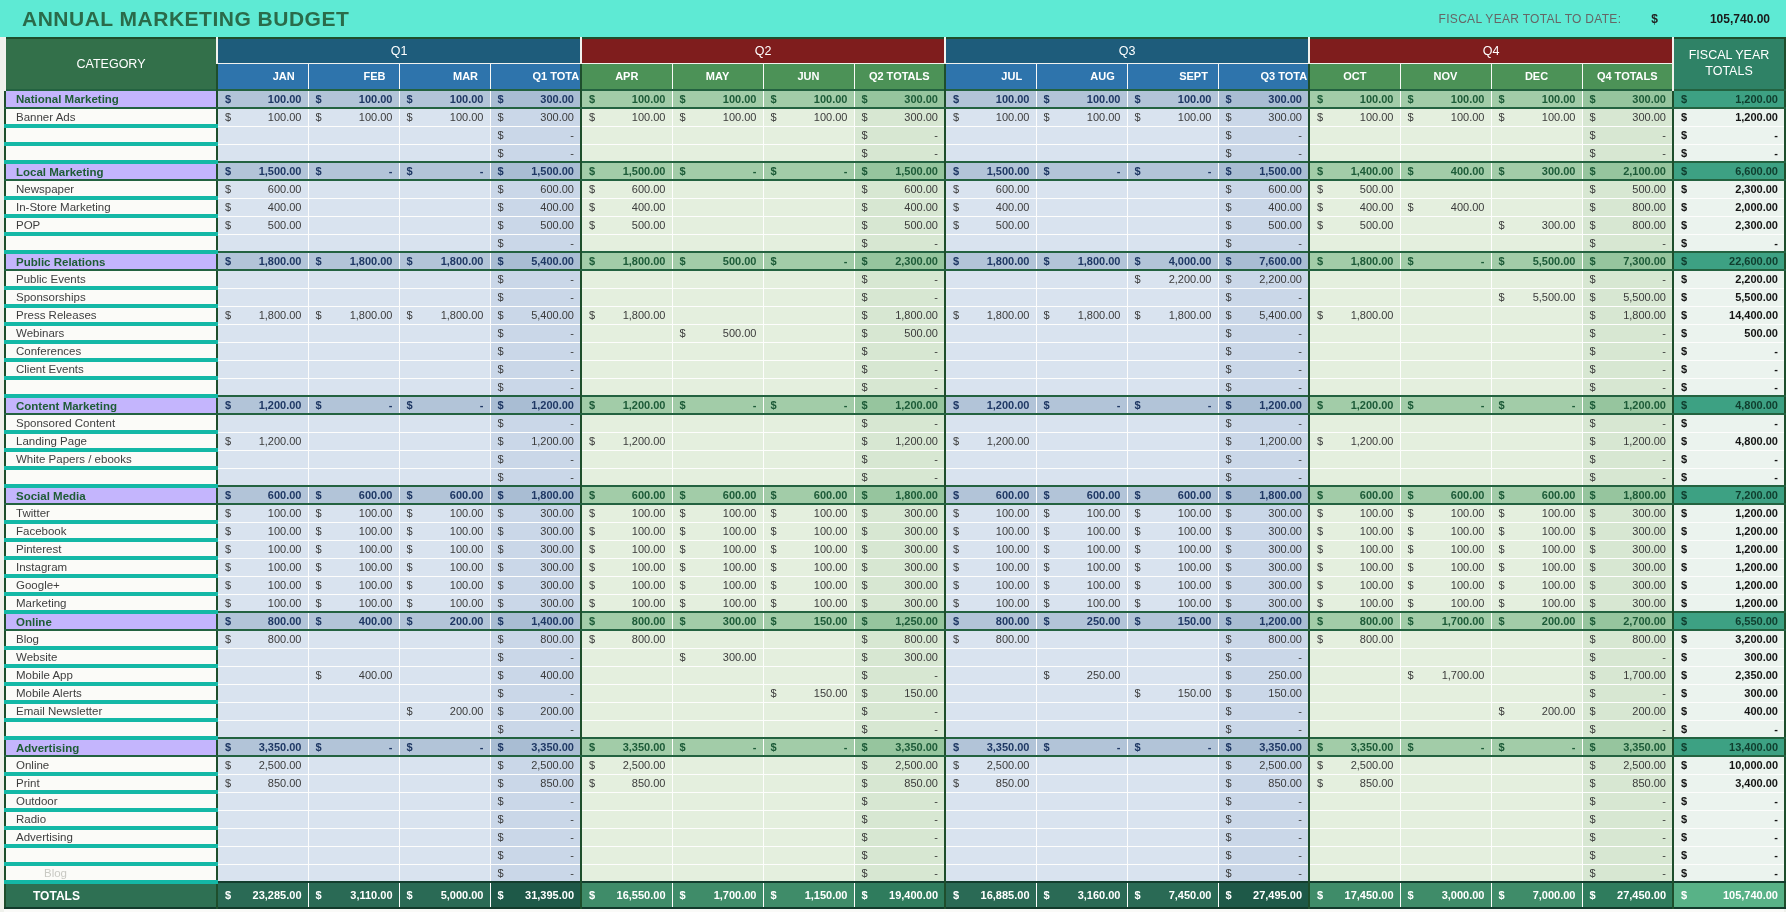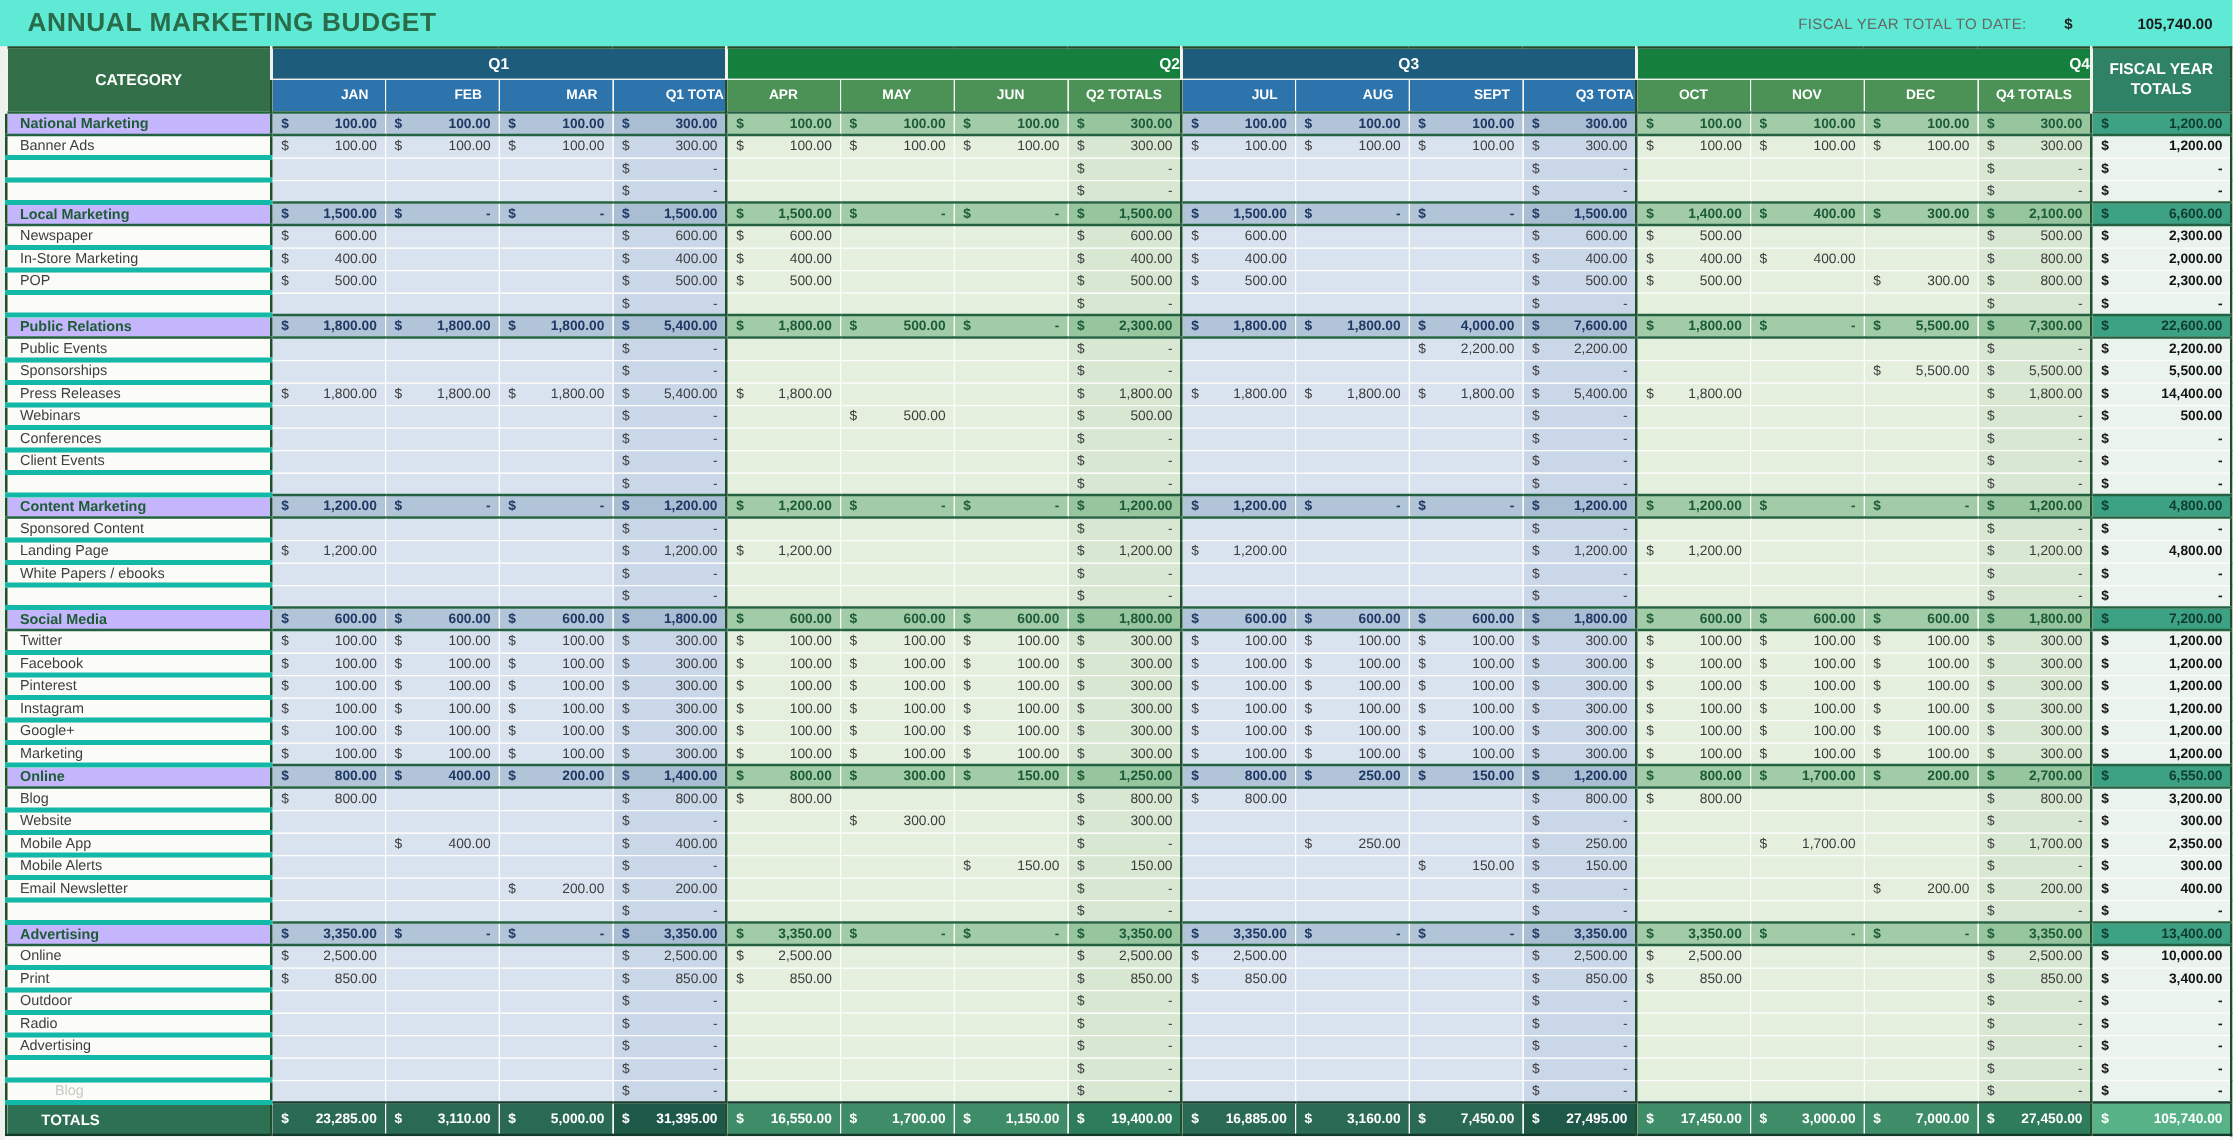--- a/index.html
+++ b/index.html
@@ -17,24 +17,24 @@
   .fiscal-top .amt { width:112px; text-align:right; color:#1a1a1a; font-weight:bold; }
 
   
   table { border-collapse:collapse; table-layout:fixed; margin-left:4px;
     width:1780px; border:2px solid #1E4E2C; border-bottom:2px solid #123A2B; }
   col.w-cat { width:212px; } col.w-m { width:91px; } col.w-fy { width:112px; }
 
   th, td { overflow:hidden; white-space:nowrap; }
 
   
-  thead .band th { height:25px; color:#fff; font-size:12.5px; font-weight:bold;
+  thead .band th { height:25px; color:#fff; font-size:12.5px; font-weight:normal;
     text-align:center; border-left:2px solid #F2F2EE; }
   thead th.q-b { background:#1E5C7B; }
-  thead th.q-g { background:#15803d;text-align:right; }
+  thead th.q-g { background:#7f1d1d; }
   thead .cath { background:#33704A; color:#fff; font-size:12px; font-weight:bold;
     text-align:center; vertical-align:middle; border-left:none; }
   thead .fyh { background:#2F8266; color:#fff; font-size:11.5px; font-weight:bold;
     text-align:center; vertical-align:middle; line-height:1.25;
     border-left:2px solid #1E4E2C; white-space:normal; padding:0 10px; }
   thead .mh { height:27px; color:#fff; font-size:11px; font-weight:bold;
     text-align:center; border-top:1px solid #F2F2EE;
     border-left:1px solid rgba(255,255,255,.55); }
   thead .mh.b { background:#2E74AC;padding-left:42px; }
   thead .mh.g { background:#4C9257;margin-top:44px; }

